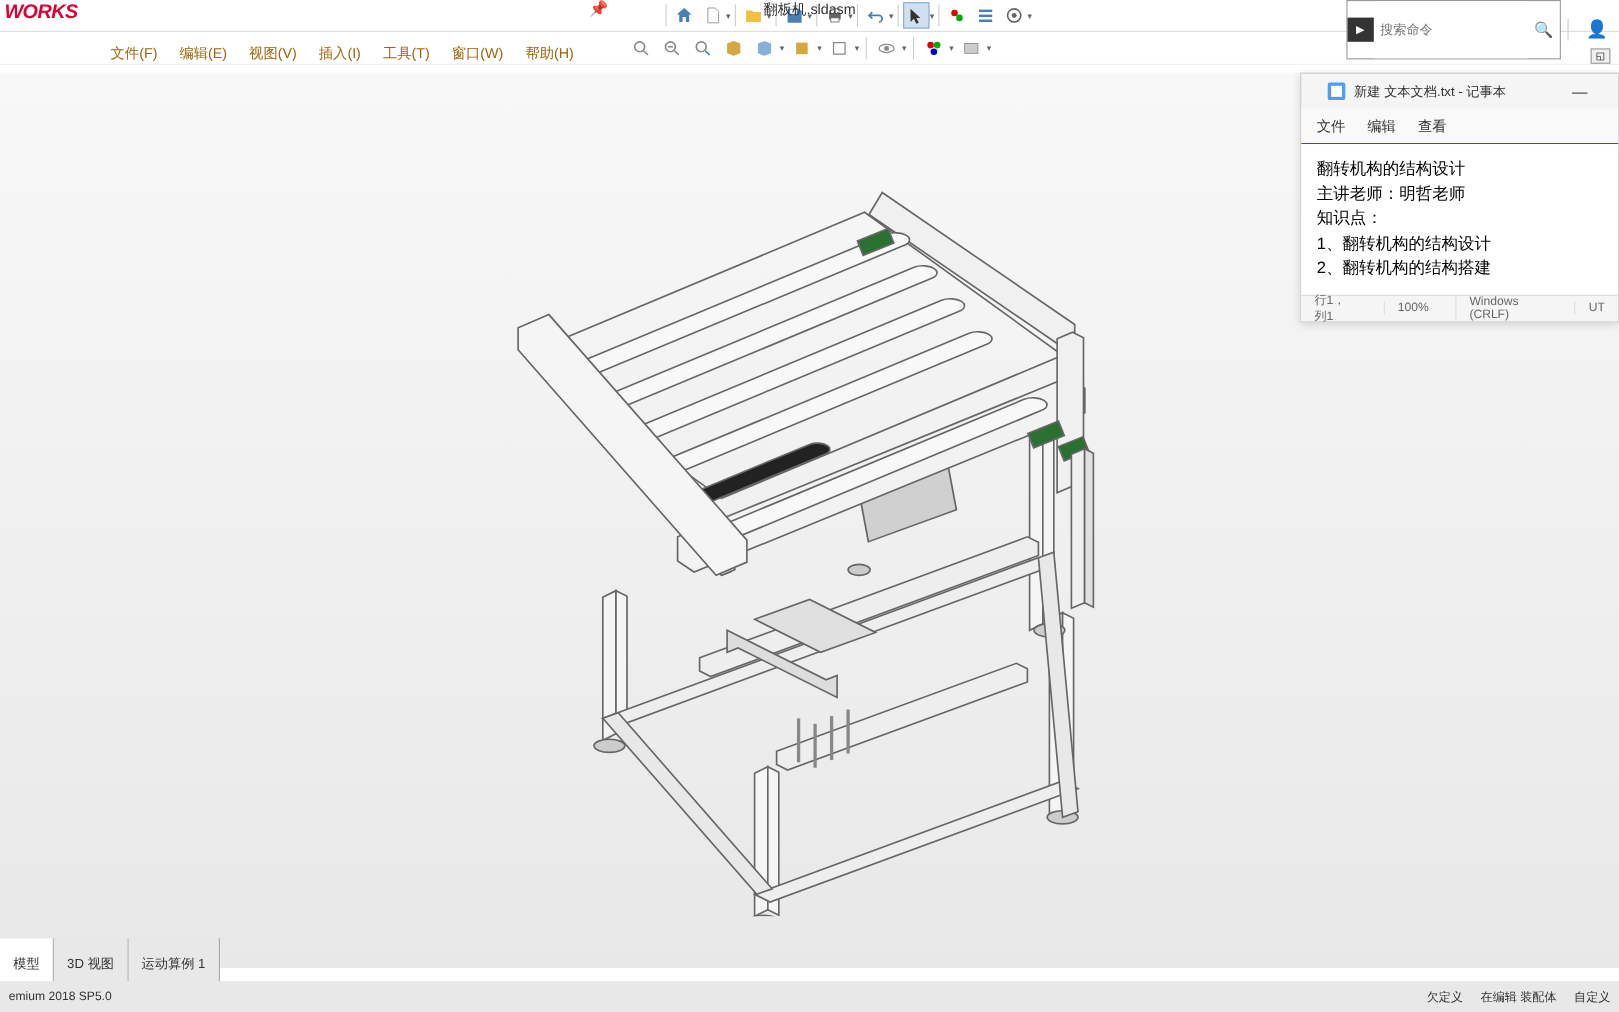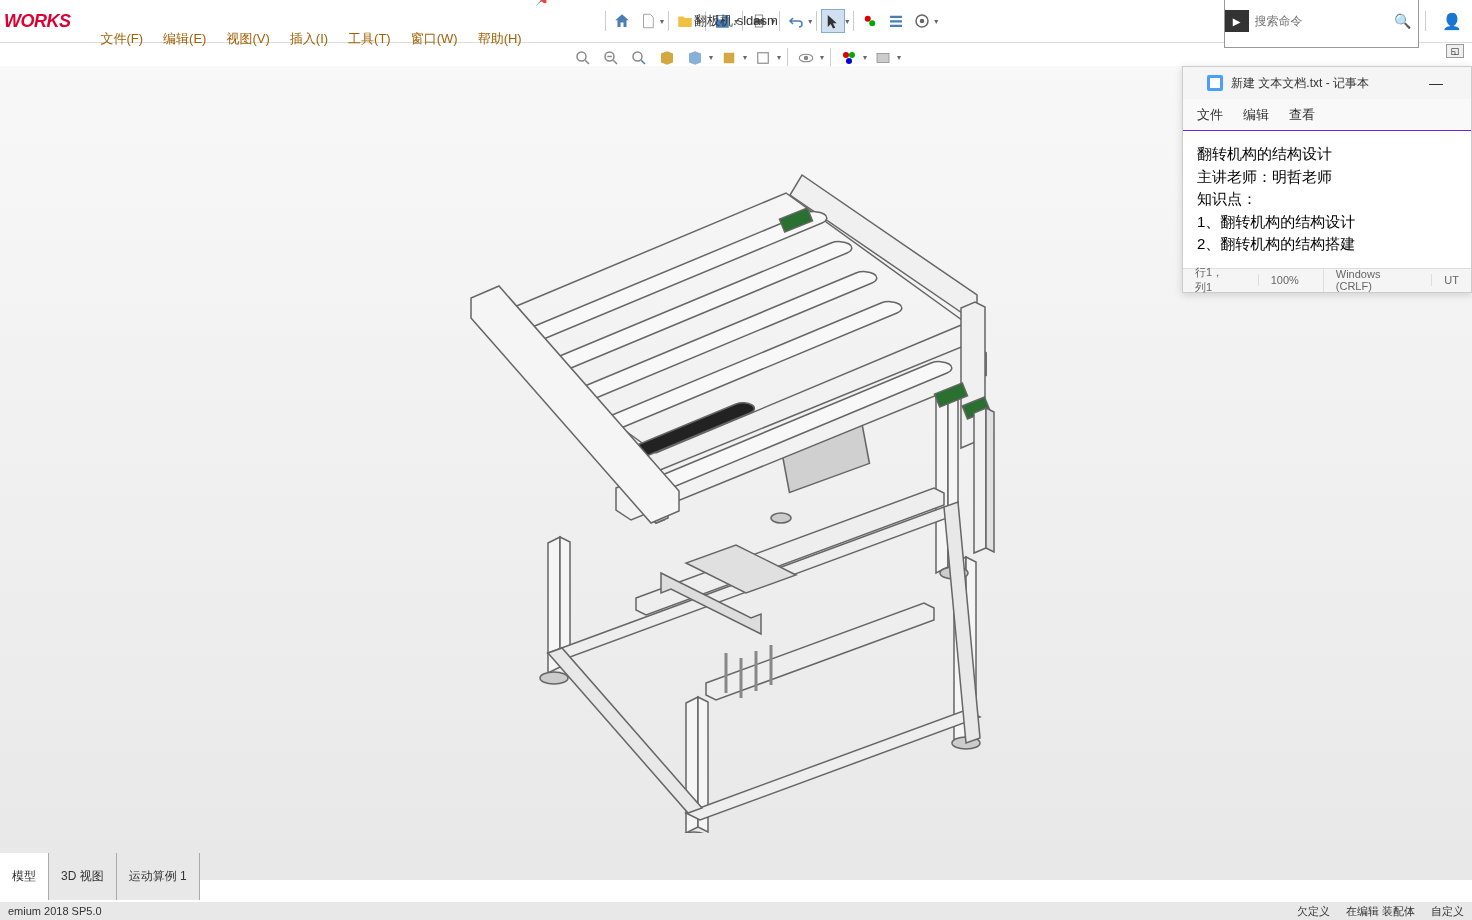--- a/index.html
+++ b/index.html
@@ -1,18 +1,18 @@
 <!DOCTYPE html>
 <html><head>
   <meta charset="utf-8">
   <style>
     * { margin: 0; padding: 0; box-sizing: border-box; font-family: "Microsoft YaHei", Arial, sans-serif; }
     body { width: 1472px; height: 920px; background: #fff; overflow: hidden; position: relative; }
     
-    .menu-bar { height: 43px; background: #fff; border-bottom: 1px solid #ddd; display: flex; align-items: center; padding: 0 4px; position: relative; }
+    .menu-bar { height: 29px; background: #fff; border-bottom: 1px solid #ddd; display: flex; padding: 0 4px; position: relative; }
     .logo { color: #dd0033; font-size: 18px; font-style: italic; font-weight: bold; letter-spacing: -0.5px; padding-right: 20px; }
     .menu-items { display: flex; gap: 0; }
     .menu-item { padding: 4px 10px; font-size: 13px; color: #a16207; cursor: pointer; margin-top: 36px; }
     .pin-icon { margin-left: 4px; color: #0066cc; font-size: 14px; cursor: pointer; }
     
     .toolbar-row { display: flex; align-items: center; gap: 2px; margin-left: 50px; }
     .tool-btn { width: 24px; height: 24px; display: flex; align-items: center; justify-content: center; cursor: pointer; position: relative; }
     .tool-sep { width: 1px; height: 20px; background: #ccc; margin: 0 2px; }
     .dropdown-arrow { font-size: 8px; color: #666; margin-left: -2px; }
     
@@ -43,21 +43,21 @@
     .notepad-status { height: 24px; display: flex; align-items: center; padding: 0 12px; gap: 24px; font-size: 11px; color: #666; border-top: 1px solid #ddd; background: #f5f5f5; }
     .notepad-status span { border-left: 1px solid #ddd; padding-left: 12px; }
     .notepad-status span:first-child { border: none; padding-left: 0; }
     
     .expand-btn { position: absolute; right: 8px; top: 44px; width: 18px; height: 14px; border: 1px solid #999; background: #f0f0f0; font-size: 9px; display: flex; align-items: center; justify-content: center; cursor: pointer; }
     
     .bottom-tabs { position: absolute; bottom: 20px; left: 0; display: flex; background: #e0e0e0; }
     .tab { padding: 15px 12px; font-size: 12px; color: #333; border-right: 1px solid #aaa; cursor: pointer; background: #e8e8e8; }
     .tab.active { background: #fff; }
     
-    .bottom-bar { position: absolute; bottom: 0; left: 0; right: 0; height: 18px; background: #e8e8e8; display: flex; align-items: center; padding: 0 8px; font-size: 11px; color: #333; }
+    .bottom-bar { position: absolute; bottom: 0; left: 0; right: 0; height: 28px; background: #e8e8e8; display: flex; align-items: center; padding: 0 8px; font-size: 11px; color: #333; }
     .bottom-right-status { position: absolute; right: 8px; display: flex; gap: 16px; }
     
     svg.tool-svg { width: 18px; height: 18px; }
   </style>
 </head>
 <body>
 
 <div class="menu-bar">
   <div class="logo">WORKS</div>
   <div class="menu-items">

